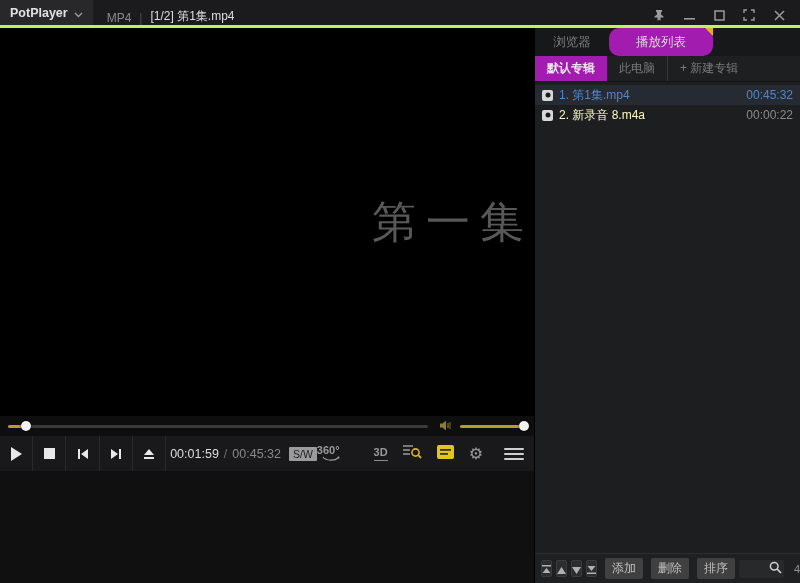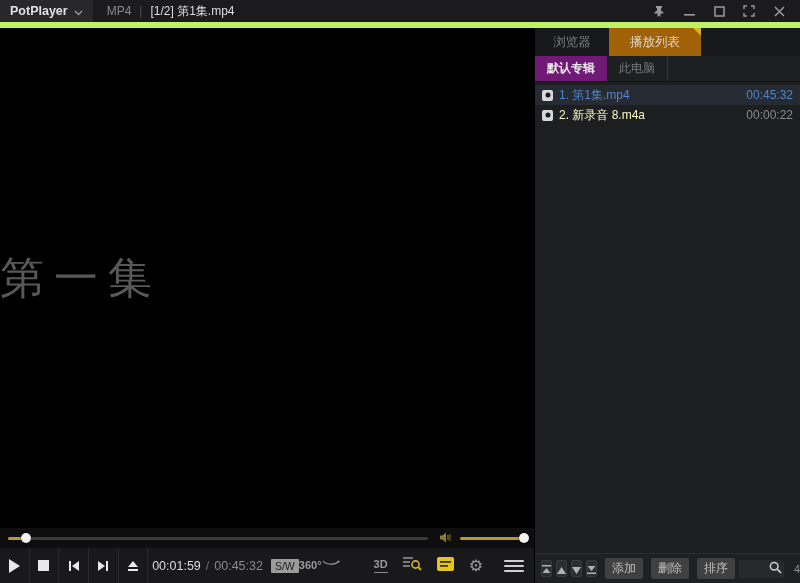--- a/index.html
+++ b/index.html
@@ -1,36 +1,36 @@
 <!DOCTYPE html>
 <html><head>
 <meta charset="utf-8">
 <style>
   * { margin:0; padding:0; box-sizing:border-box; }
   html,body { background:#000; }
   body { font-family:"Liberation Sans", sans-serif; }
   .window { position:relative; width:800px; height:583px; background:#101011; overflow:hidden; user-select:none; }
 
   
-  .titlebar { height:28px; background:#1b1b1d; display:flex; align-items:center; border-bottom:6px solid #bef264; }
+  .titlebar { height:28px; background:#1b1b1d; display:flex; align-items:flex-end; border-bottom:3px solid #bef264; }
   .app-block { height:100%; padding:0 10px; background:#28282b; display:flex; align-items:center; gap:6px; cursor:pointer; }
   .app-name { color:#e2e2e2; font-size:12.5px; font-weight:bold; }
   .fmt-badge { color:#8a8a8a; font-size:12px; margin-left:14px; }
   .title-sep { color:#4d4d4d; font-size:12px; margin:0 8px; }
   .file-title { color:#dedede; font-size:12px; }
   .win-controls { margin-left:auto; display:flex; align-items:center; gap:8px; padding-right:10px; }
   .win-btn { width:22px; height:20px; display:flex; align-items:center; justify-content:center; cursor:pointer; }
   .win-btn svg { display:block; }
 
   
   .main { display:flex; height:555px; }
   .left-col { width:534px; display:flex; flex-direction:column; }
 
   
-  .video-area { height:500px; background:#000; display:flex; align-items:center; justify-content:flex-start; }
+  .video-area { height:388px; background:#000; display:flex; align-items:center; justify-content:flex-end; }
   .video-overlay-text { color:#585858; font-size:44px; letter-spacing:10px; font-weight:400; }
 
   
   .seek-row { height:20px; background:#0e0e0f; display:flex; align-items:center; padding:0 8px; }
   .seek-track { position:relative; flex:1; height:3px; background:#3a3a3a; border-radius:2px; cursor:pointer; }
   .seek-fill { position:absolute; left:0; top:0; height:3px; width:4.4%; background:#b49c2e; border-radius:2px; }
   .seek-thumb { position:absolute; left:4.4%; top:50%; transform:translate(-50%,-50%); width:10px; height:10px; border-radius:50%; background:#f2f2f2; box-shadow:0 0 2px #000; }
   .vol-icon { margin:0 6px 0 12px; display:flex; align-items:center; cursor:pointer; }
   .vol-track { position:relative; width:66px; height:3px; background:#b49c2e; border-radius:2px; cursor:pointer; }
   .vol-thumb { position:absolute; right:0; top:50%; transform:translate(30%,-50%); width:10px; height:10px; border-radius:50%; background:#f2f2f2; box-shadow:0 0 2px #000; }
@@ -38,38 +38,38 @@
   
   .control-bar { height:35px; background:#19191b; display:flex; align-items:center; }
   .t-btn { width:35px; height:35px; display:flex; align-items:center; justify-content:center; border-right:1px solid #29292b; cursor:pointer; }
   .t-btn svg { display:block; }
   .time-group { display:flex; align-items:baseline; margin-left:4px; font-size:12.5px; white-space:nowrap; }
   .time-cur { color:#dcdcdc; }
   .time-sep { color:#6f6f6f; margin:0 5px; }
   .time-total { color:#8a8a8a; }
   .decoder-badge { margin-left:8px; background:#9b9b9b; color:#1c1c1c; font-size:10.5px; padding:1px 4px; border-radius:1px; align-self:center; }
   .right-icons { margin-left:auto; display:flex; align-items:center; gap:15px; padding-right:10px; }
-  .icon-360 { display:flex; flex-direction:row; align-items:flex-start; cursor:pointer; }
+  .icon-360 { display:flex; flex-direction:column; align-items:flex-end; cursor:pointer; }
   .icon-360 .lbl { color:#9a9a9a; font-size:11px; font-weight:bold; line-height:11px; }
   .icon-3d { color:#9a9a9a; font-size:11px; font-weight:bold; border-bottom:1px solid #8a8a8a; padding-bottom:2px; cursor:pointer;margin-left:19px; }
   .icon-plain { cursor:pointer; display:flex; align-items:center; }
   .gear-glyph { color:#9a9a9a; font-size:16px; line-height:16px; font-family:"DejaVu Sans", sans-serif; cursor:pointer; }
   .hamburger { margin-left:6px; width:20px; display:flex; flex-direction:column; gap:3px; cursor:pointer; }
   .hamburger span { display:block; height:2px; background:#cfcfcf; border-radius:1px; }
 
   
   .playlist { width:266px; background:#1c1e20; border-left:1px solid #000; display:flex; flex-direction:column; }
   .pl-tabs { height:28px; background:#17181a; display:flex; }
   .pl-tab { height:100%; display:flex; align-items:center; justify-content:center; font-size:12.5px; color:#7f7f7f; cursor:pointer;font-family:Liberation Serif, serif; }
   .pl-tab.browser { width:74px; }
-  .pl-tab.active { position:relative; width:92px; background:#a16207; color:#dadada; }
+  .pl-tab.active { position:relative; width:104px; background:#a21caf; color:#dadada;border-radius:10px; }
   .corner-fold { position:absolute; top:0; right:0; width:0; height:0; border-top:8px solid #d8b321; border-left:8px solid transparent; }
   .album-tabs { height:26px; background:#1e1f21; display:flex; border-bottom:1px solid #131314; }
   .album-tab { height:100%; display:flex; align-items:center; justify-content:center; font-size:12px; color:#7a7a7a; cursor:pointer; padding:0 12px; }
-  .album-tab.active { background:#701a75; color:#ececec; font-weight:bold; }
+  .album-tab.active { background:#a21caf; color:#ececec; font-weight:bold; }
   .album-tab.sep { border-right:1px solid #35363a; }
   .pl-list { flex:1; padding-top:3px; overflow:hidden; }
   .pl-item { height:20px; display:flex; align-items:center; padding:0 7px; font-size:12px; cursor:pointer;justify-content:center; }
   .pl-item.selected { background:#262b33; }
   .pl-item.selected .pl-label, .pl-item.selected .pl-dur { color:#4f86c9; }
   .file-icon { width:11px; height:11px; background:#d8d8d8; border-radius:2px; position:relative; flex:none; }
   .file-icon::after { content:""; position:absolute; left:50%; top:50%; transform:translate(-50%,-50%); width:5px; height:5px; border-radius:50%; background:#1c1c1c; }
   .pl-label { margin-left:6px; flex:1; color:#fef9c3; white-space:nowrap; overflow:hidden; }
   .pl-dur { color:#8a8a8a; margin-left:6px; }
 
@@ -253,20 +253,21 @@
         <div class="pl-tab browser">浏览器</div>
         <div class="pl-tab active">
           <span>播放列表</span>
           <span class="corner-fold"></span>
         </div>
       </div>
 
       <div class="album-tabs">
         <div class="album-tab active">默认专辑</div>
         <div class="album-tab sep">此电脑</div>
+        <div class="album-tab">+ 新建专辑</div>
       </div>
 
       <div class="pl-list">
         <div class="pl-item selected">
           <span class="file-icon"></span>
           <span class="pl-label">1. 第1集.mp4</span>
           <span class="pl-dur">00:45:32</span>
         </div>
         <div class="pl-item">
           <span class="file-icon"></span>

